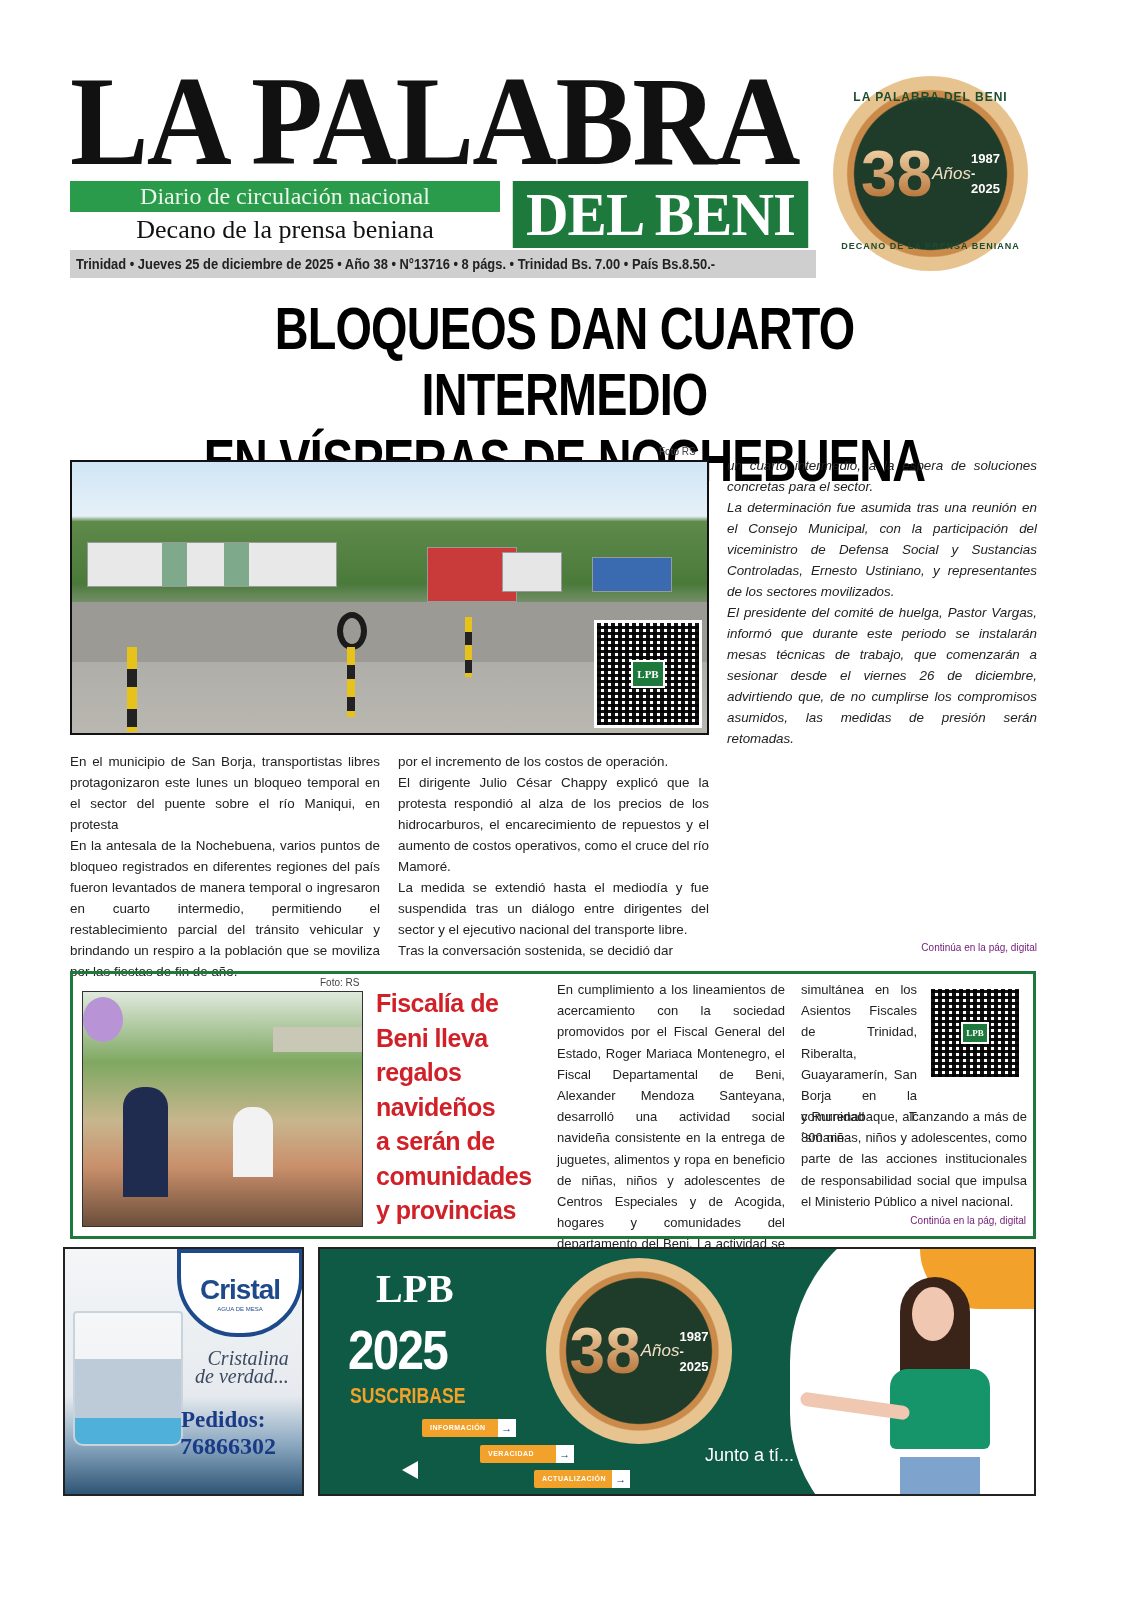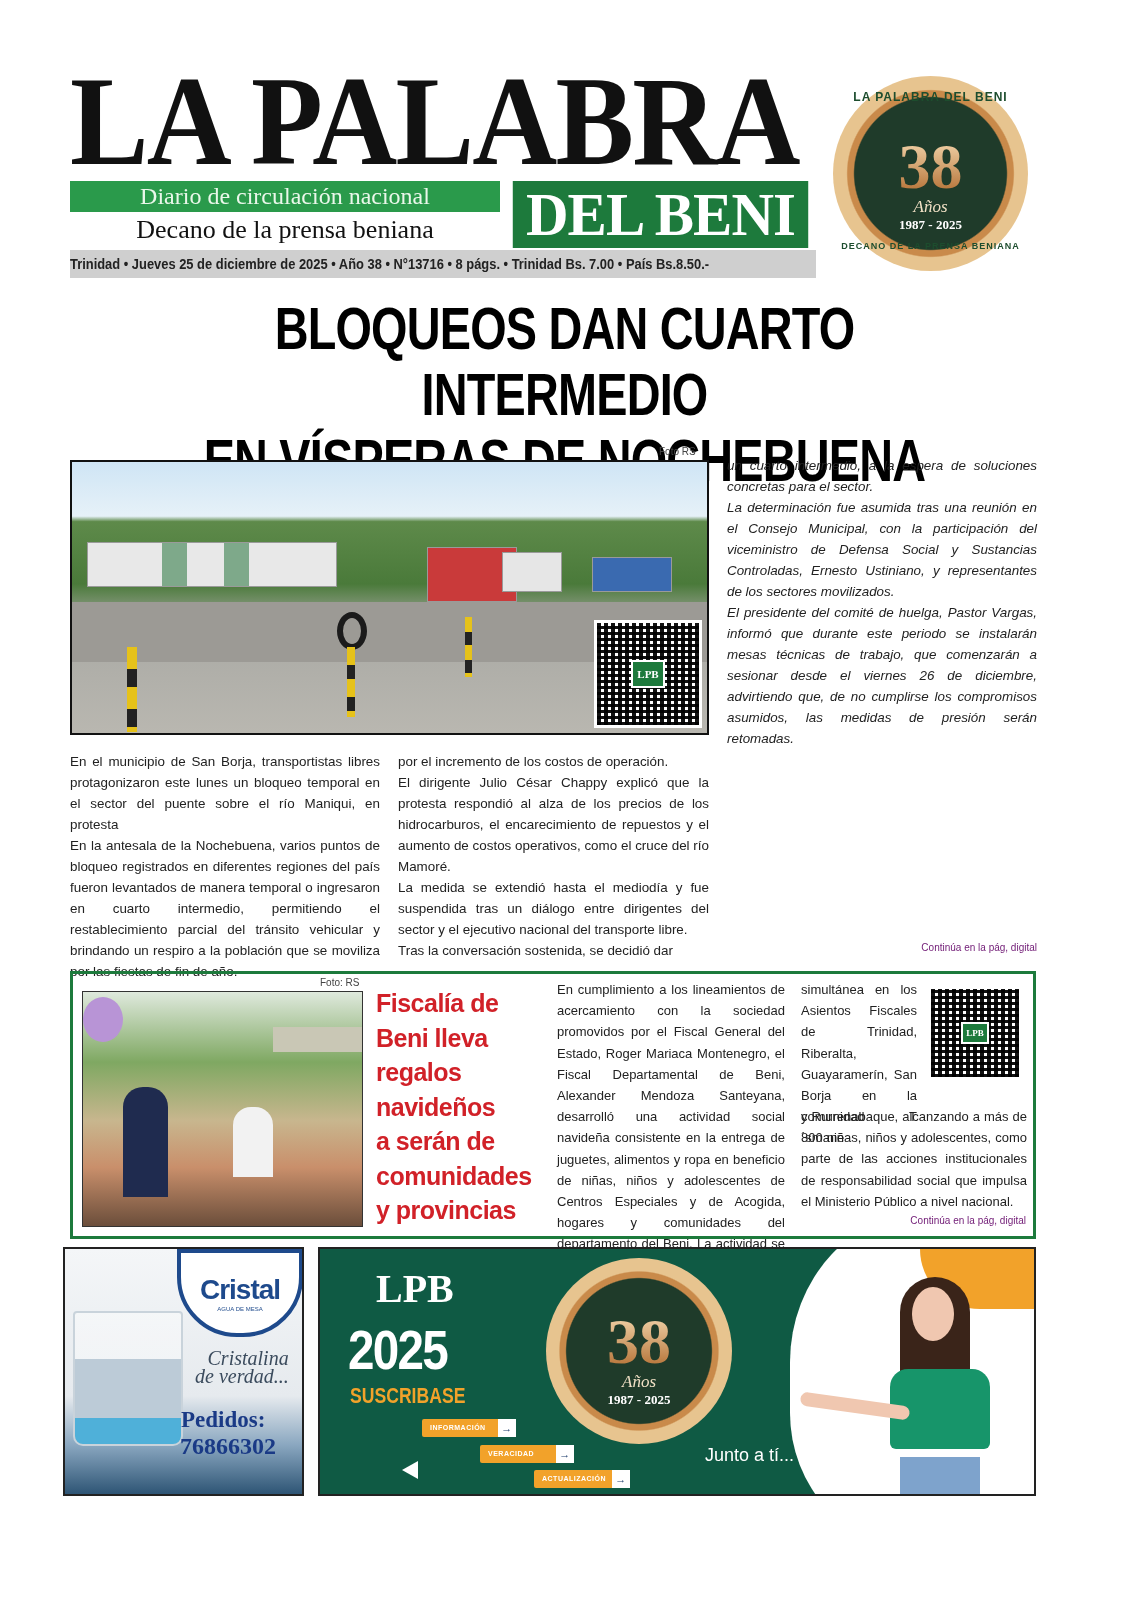--- a/index.html
+++ b/index.html
@@ -4,25 +4,25 @@
 <style>
 *{box-sizing:border-box;margin:0;padding:0}
 body{width:1129px;height:1600px;background:#fff;position:relative;overflow:hidden;font-family:"Liberation Sans",sans-serif;color:#222}
 .abs{position:absolute}
 
 .mast-title{left:70px;top:62px;width:745px;height:118px;font-family:"Liberation Serif",serif;font-weight:bold;font-size:128px;line-height:118px;letter-spacing:-2px;color:#111;transform:scaleX(0.92);transform-origin:left center;white-space:nowrap}
 .green-bar{left:70px;top:181px;width:430px;height:31px;background:#2a9a4b}
 .tag1{left:70px;top:181px;width:430px;height:31px;font-family:"Liberation Serif",serif;font-size:24px;line-height:31px;color:#eaf7ea;text-align:center}
 .tag2{left:70px;top:212px;width:430px;height:36px;font-family:"Liberation Serif",serif;font-size:26px;line-height:36px;color:#111;text-align:center}
 .delbeni{left:505px;top:181px;width:311px;height:67px;background:#1d7a3c;font-family:"Liberation Serif",serif;font-weight:bold;font-size:62px;line-height:67px;color:#fff;text-align:center;letter-spacing:-1px;transform:scaleX(0.95)}
-.dateline{left:70px;top:250px;width:746px;height:28px;background:#cfcfcf;font-size:15px;line-height:28px;font-weight:bold;color:#222;white-space:nowrap;transform-origin:left;}
+.dateline{left:70px;top:250px;width:746px;height:28px;background:#cfcfcf;font-size:15px;line-height:28px;font-weight:bold;color:#222;padding-left:6px;white-space:nowrap;transform-origin:left;}
 .dateline span{display:inline-block;transform:scaleX(0.86);transform-origin:left}
 
 .seal{border-radius:50%;background:radial-gradient(circle,#1f3b2a 0 55%,#c98a4a 56% 60%,#e7c48f 61% 80%,#b5793a 81% 84%,#f0d3a1 85% 100%)}
-.seal-inner{border-radius:50%;display:flex;flex-direction:column;align-items:center;justify-content:flex-end;color:#d9a46a;font-family:Liberation Serif, serif;font-weight:bold}
+.seal-inner{border-radius:50%;display:flex;align-items:center;justify-content:center;color:#d9a46a;font-family:Liberation Sans, sans-serif;font-weight:bold}
 .seal-num{font-size:64px;line-height:60px;background:linear-gradient(#f5d9b0,#b06b2e);-webkit-background-clip:text;color:transparent}
 .seal-anos{font-style:italic;font-size:17px;color:#f0e0c5;font-weight:normal}
 .seal-years{font-size:13px;color:#fff}
 .seal-ring{font-size:13px;color:#1d4d2e;font-weight:bold;letter-spacing:1px}
 
 .headline{left:60px;top:296px;width:1009px;text-align:center;font-family:"Liberation Sans",sans-serif;font-weight:bold;font-size:60px;line-height:66px;color:#000;transform:scaleX(0.78);transform-origin:center top;letter-spacing:-1px}
 .credit{font-size:10px;color:#444}
 
 .photo-main{left:70px;top:460px;width:639px;height:275px;border:2px solid #111;background:linear-gradient(180deg,#cfe5f5 0%,#e6f1f8 20%,#5e8a4a 22%,#4a7a3a 45%,#a9a9a4 60%,#b9b7b0 100%);overflow:hidden}
 .truck{position:absolute;background:#e6e6e6;border:1px solid #9a9a9a}

